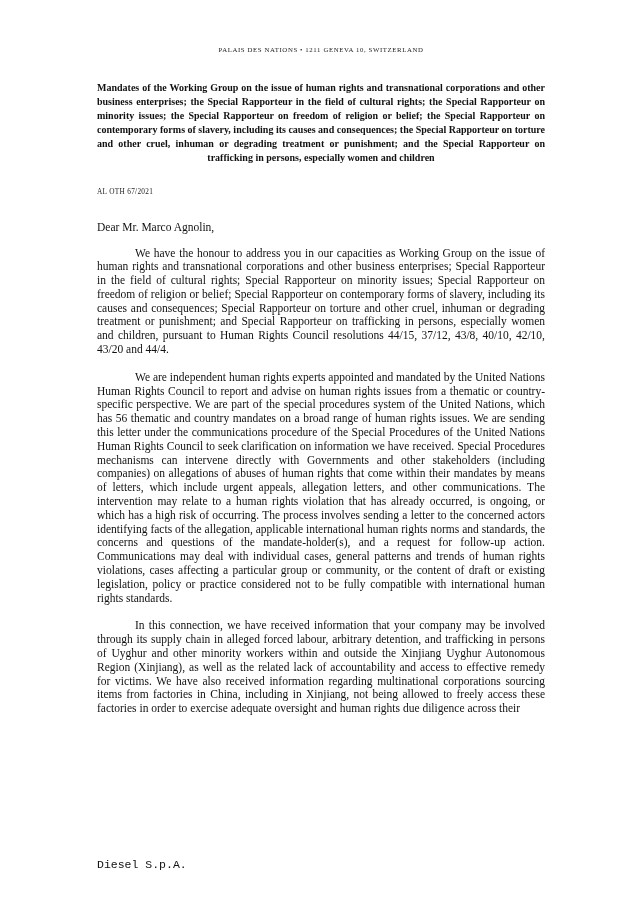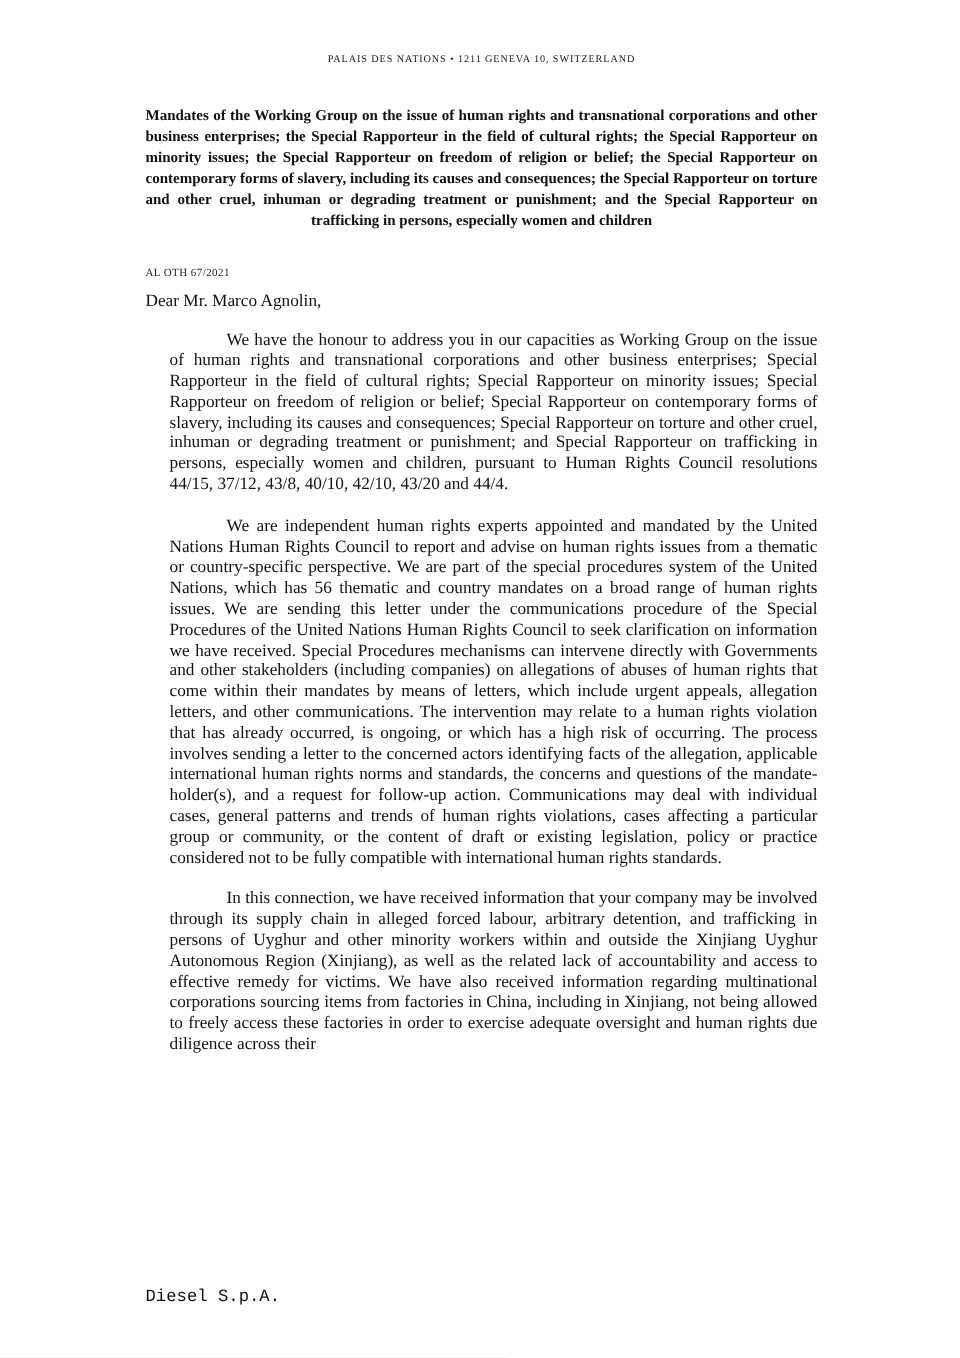--- a/index.html
+++ b/index.html
@@ -7,21 +7,21 @@
     padding: 0;
     background: #e9e9e9;
   }
   .page {
     position: relative;
     width: 640px;
     height: 905px;
     margin: 0 auto;
     background: #ffffff;
     box-sizing: border-box;
-    padding: 36px 95px 0 97px;
+    padding: 46px 95px 0 97px;
     font-family: "Liberation Serif", "DejaVu Serif", serif;
     color: #1a1a1a;
     overflow: hidden;
   }
   .letterhead {
     text-align: center;
     font-size: 6.8px;
     letter-spacing: 0.6px;
     color: #222;
     margin: 0 -20px;
@@ -42,26 +42,26 @@
     letter-spacing: 0.3px;
     color: #222;
   }
   .date {
     margin-top: 24px;
     font-size: 11.5px;
     text-align: right;
     color: #111;
   }
   .salutation {
-    margin-top: 8px;
+    margin-top: 24px;
     font-size: 11.5px;
     color: #111;
   }
   .body-para {
-    margin: 14px 0 0 16px;
+    margin: 14px 0 0 0;
     font-size: 11.5px;
     line-height: 13.8px;
     text-align: justify;
     text-indent: 38px;
     color: #111;
   }
   .recipient {
     position: absolute;
     left: 97px;
     top: 858px;

